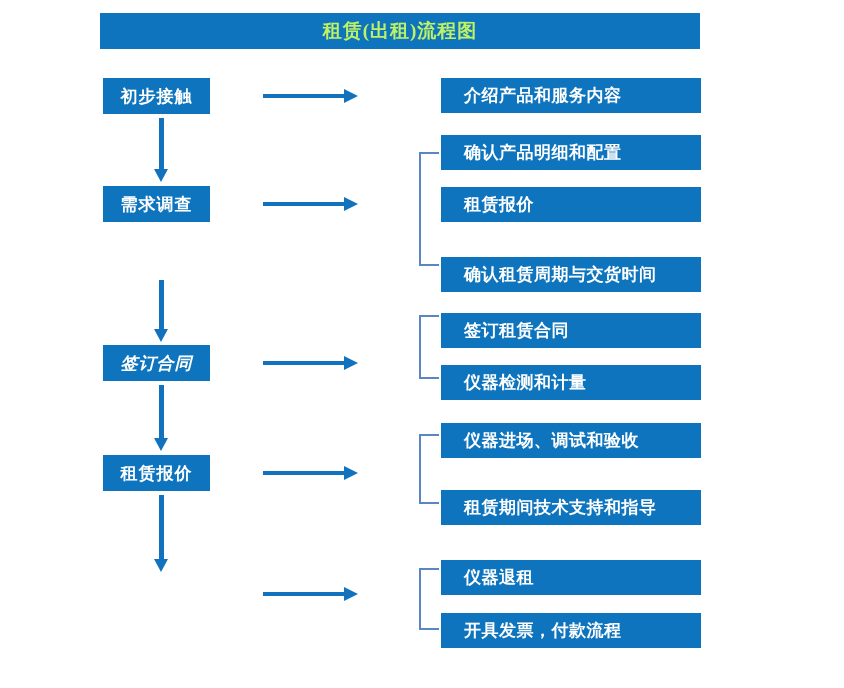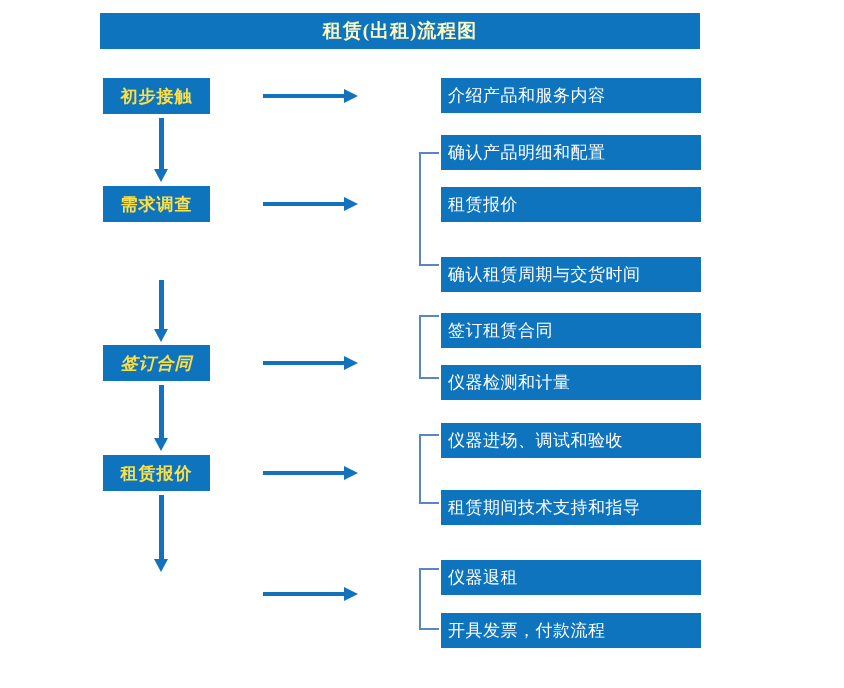--- a/index.html
+++ b/index.html
@@ -19,58 +19,58 @@
   }
 
   
   .title-bar {
     position: absolute;
     left: 100px;
     top: 13px;
     width: 600px;
     height: 36px;
     background: #0d74bd;
-    color: #fef9c3;
+    color: #bef264;
     display: flex;
     align-items: center;
     justify-content: center;
     font-size: 19px;
     font-weight: bold;
     letter-spacing: 1px;
   }
 
   
   .stage-box {
     position: absolute;
     left: 103px;
     width: 107px;
     height: 36px;
     background: #0d74bd;
-    color: #fde047;
+    color: #ffffff;
     display: flex;
     align-items: center;
     justify-content: center;
     font-size: 17px;
     font-weight: bold;
     letter-spacing: 1px;
   }
 
   
   .detail-box {
     position: absolute;
     left: 441px;
     width: 260px;
     height: 35px;
     background: #0d74bd;
     color: #ffffff;
     display: flex;
     align-items: center;
     font-size: 17px;
-    font-weight: normal;
-    padding-left: 7px;
+    font-weight: bold;
+    padding-left: 23px;
     box-sizing: border-box;
     letter-spacing: 0.5px;
   }
 
   
   .h-arrow {
     position: absolute;
     left: 263px;
     width: 95px;
     height: 14px;

